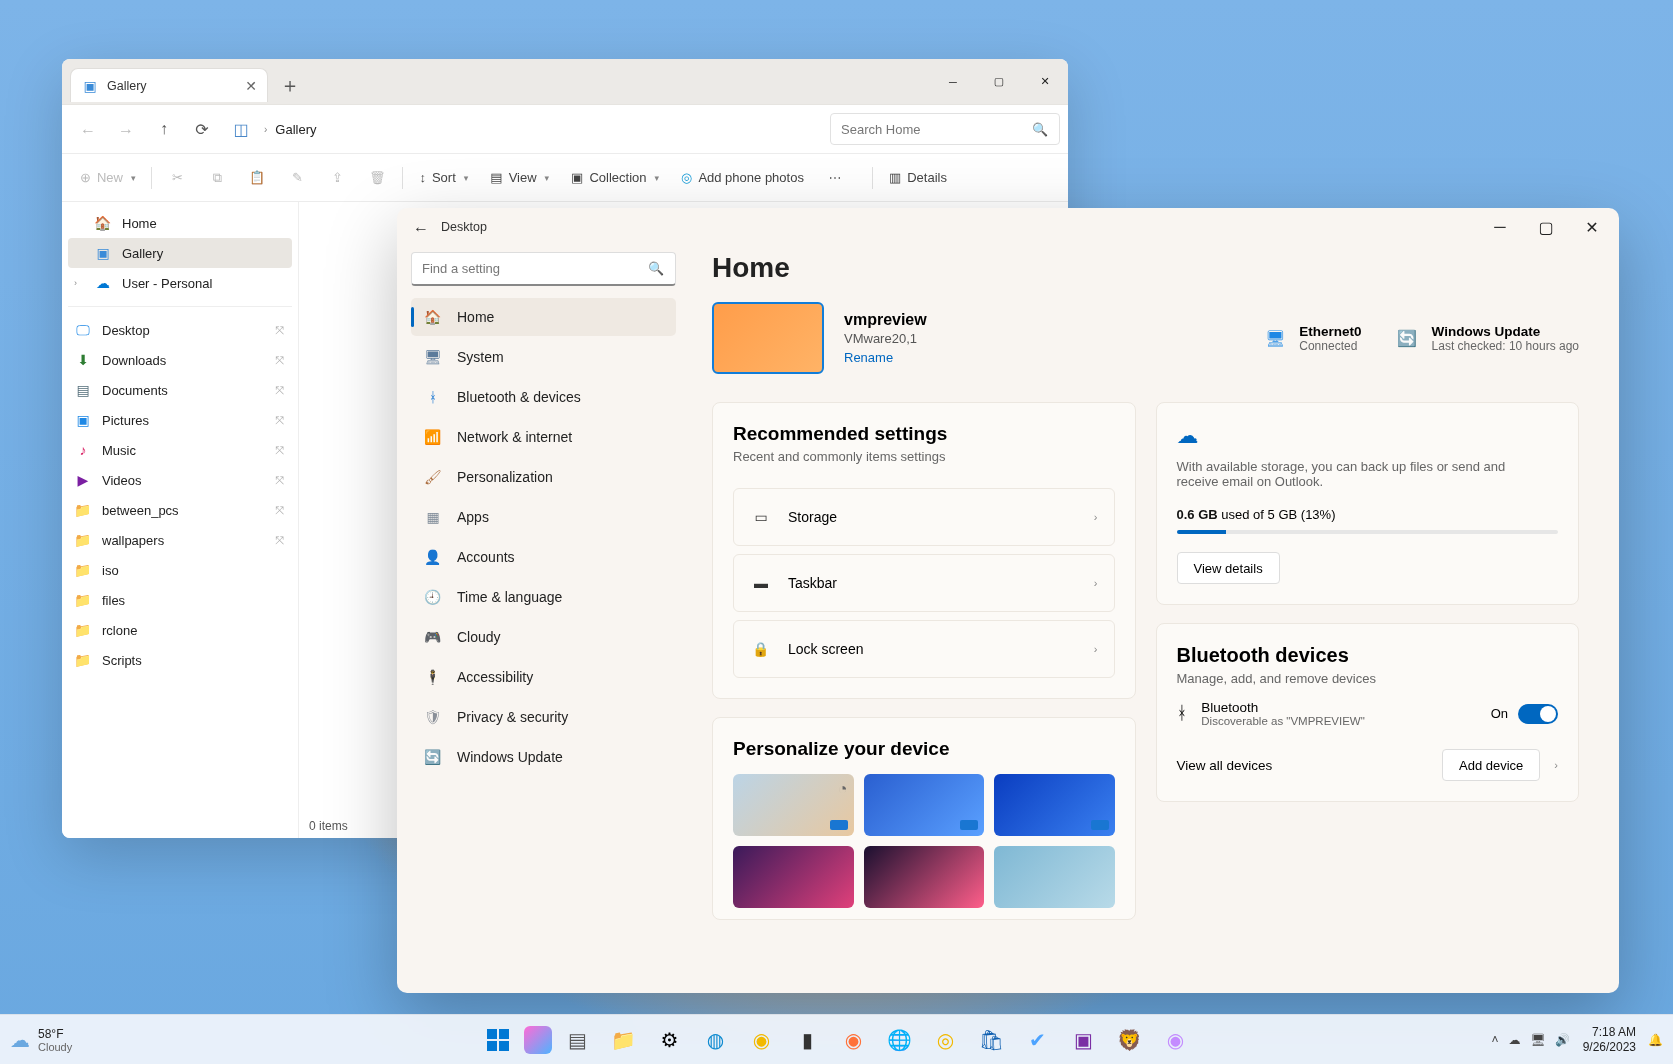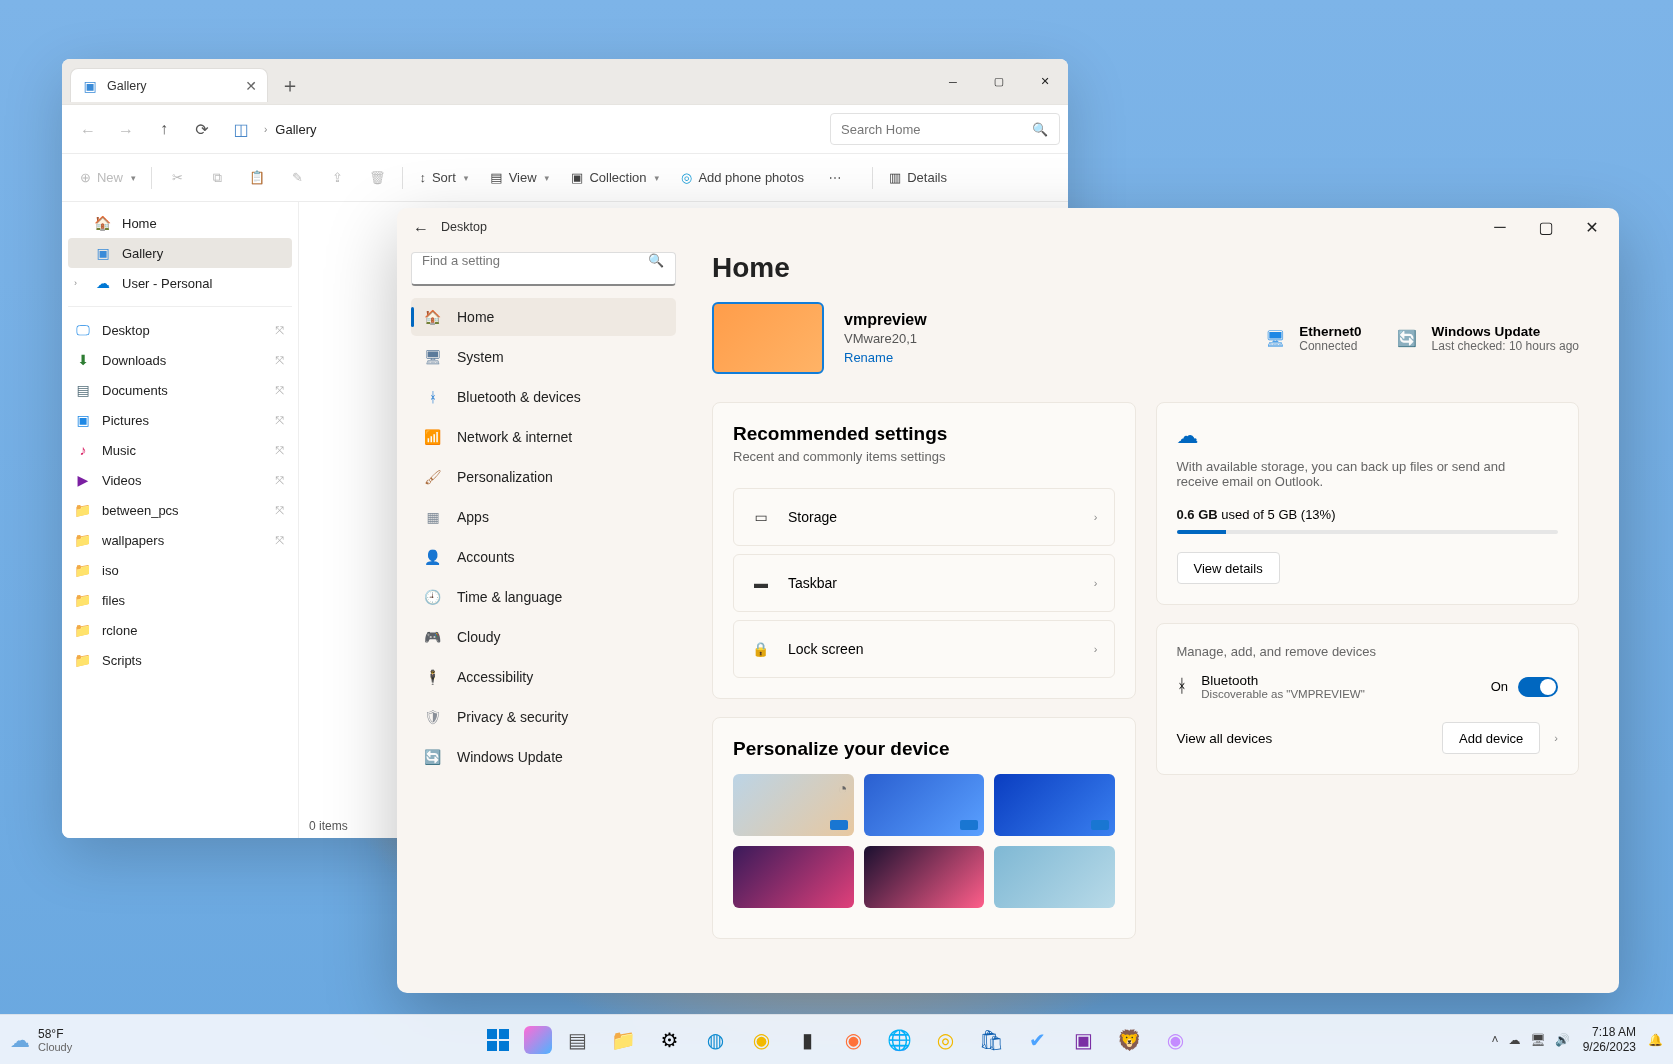--- a/index.html
+++ b/index.html
@@ -45,21 +45,21 @@
 .st-winctrl{margin-left:auto;display:flex}
 .st-winctrl div{width:46px;height:38px;display:flex;align-items:center;justify-content:center;color:#222}
 .st-body{flex:1;display:flex;overflow:hidden}
 .st-side{width:293px;padding:6px 14px 14px 14px;overflow-y:auto}
 .st-user{display:flex;align-items:center;gap:12px;margin:4px 0 16px 2px}
 .avatar{width:54px;height:54px;border-radius:50%;background:linear-gradient(180deg,#ffd740 0%,#ffc107 60%);display:flex;align-items:flex-end;justify-content:center;overflow:hidden}
 .avatar .head{width:20px;height:20px;border-radius:50%;background:#f4c08a;margin-bottom:2px;position:relative;top:-6px}
 .avatar .body{width:42px;height:26px;background:#455a64;border-radius:18px 18px 0 0;position:relative;top:4px}
 .st-user .name{font-size:14px;font-weight:600;color:#222}
 .st-user .mail{font-size:12px;color:#555}
-.st-search{height:34px;border:1px solid #ddd;border-bottom:2px solid #888;border-radius:4px;background:#fff;display:flex;padding:0 10px;font-size:13px;color:#777;margin-bottom:12px}
+.st-search{height:34px;border:1px solid #ddd;border-bottom:2px solid #888;border-radius:4px;background:#fff;display:flex;align-items:center;padding:0 10px;font-size:13px;color:#777;margin-bottom:12px}
 .st-search .sico{margin-left:auto;color:#555}
 .st-nav{display:flex;flex-direction:column;gap:2px}
 .st-navitem{height:38px;display:flex;align-items:center;gap:14px;padding:0 12px;border-radius:5px;font-size:14px;color:#222;position:relative}
 .st-navitem.sel{background:#efe9e2}
 .st-navitem.sel::before{content:"";position:absolute;left:0;top:9px;bottom:9px;width:3px;background:#0067c0;border-radius:2px}
 .nicon{width:20px;height:20px;display:inline-flex;align-items:center;justify-content:center}
 .st-main{flex:1;overflow-y:auto;padding:6px 40px 20px 22px}
 .st-h1{font-size:28px;font-weight:600;color:#222;margin-bottom:18px}
 .hero{display:flex;align-items:center;gap:20px;margin-bottom:28px}
 .hero-thumb{width:112px;height:72px;border-radius:6px;border:2px solid #117dd9;background:linear-gradient(135deg,#ff9d4a,#ffb366)}
@@ -394,21 +394,21 @@
                 <span>Taskbar</span>
                 <span class="chev">›</span>
               </div>
             <div class="setlink" style="margin-bottom:0">
                 <span class="setico">🔒</span>
                 <span>Lock screen</span>
                 <span class="chev">›</span>
               </div>
           </div>
 
-          <div class="card" style="padding-bottom:30px">
+          <div class="card" style="padding-bottom:11px">
             <h2 style="margin-bottom:14px">Personalize your device</h2>
             <div class="themes">
               <div class="theme" style="background:linear-gradient(135deg,#bcd4e6,#e8c8a0)">
                   <span style="position:absolute;right:6px;top:6px;color:#666">◔</span>
                   <div class="mini"></div>
                 </div>
               <div class="theme" style="background:linear-gradient(135deg,#2a5fd0,#5aa0ff)">
                   <div class="mini"></div>
                 </div>
               <div class="theme" style="background:linear-gradient(135deg,#0a3dc0,#3a80f0)">
@@ -426,20 +426,21 @@
             <div style="color:#0067c0;font-size:22px;margin-bottom:10px">☁</div>
             <div class="sub" style="margin:10px 13px 18px 0">With available storage, you can back up files or send and receive email on Outlook.</div>
             <div class="cloud-used"><b>0.6 GB</b> <span>used of 5 GB (13%)</span></div>
             <div class="cloud-bar">
                 <div style="width:13%"></div>
               </div>
             <div class="btn">View details</div>
           </div>
 
           <div class="card">
+            <h2 style="font-size:20px">Bluetooth devices</h2>
             <div class="sub">Manage, add, and remove devices</div>
             <div class="btrow">
               <span style="font-size:18px">ᚼ</span>
               <div class="bttext">
                 <div class="t">Bluetooth</div>
                 <div class="s">Discoverable as "VMPREVIEW"</div>
               </div>
               <div class="toggle">
                 <span>On</span>
                 <div class="sw"></div>

